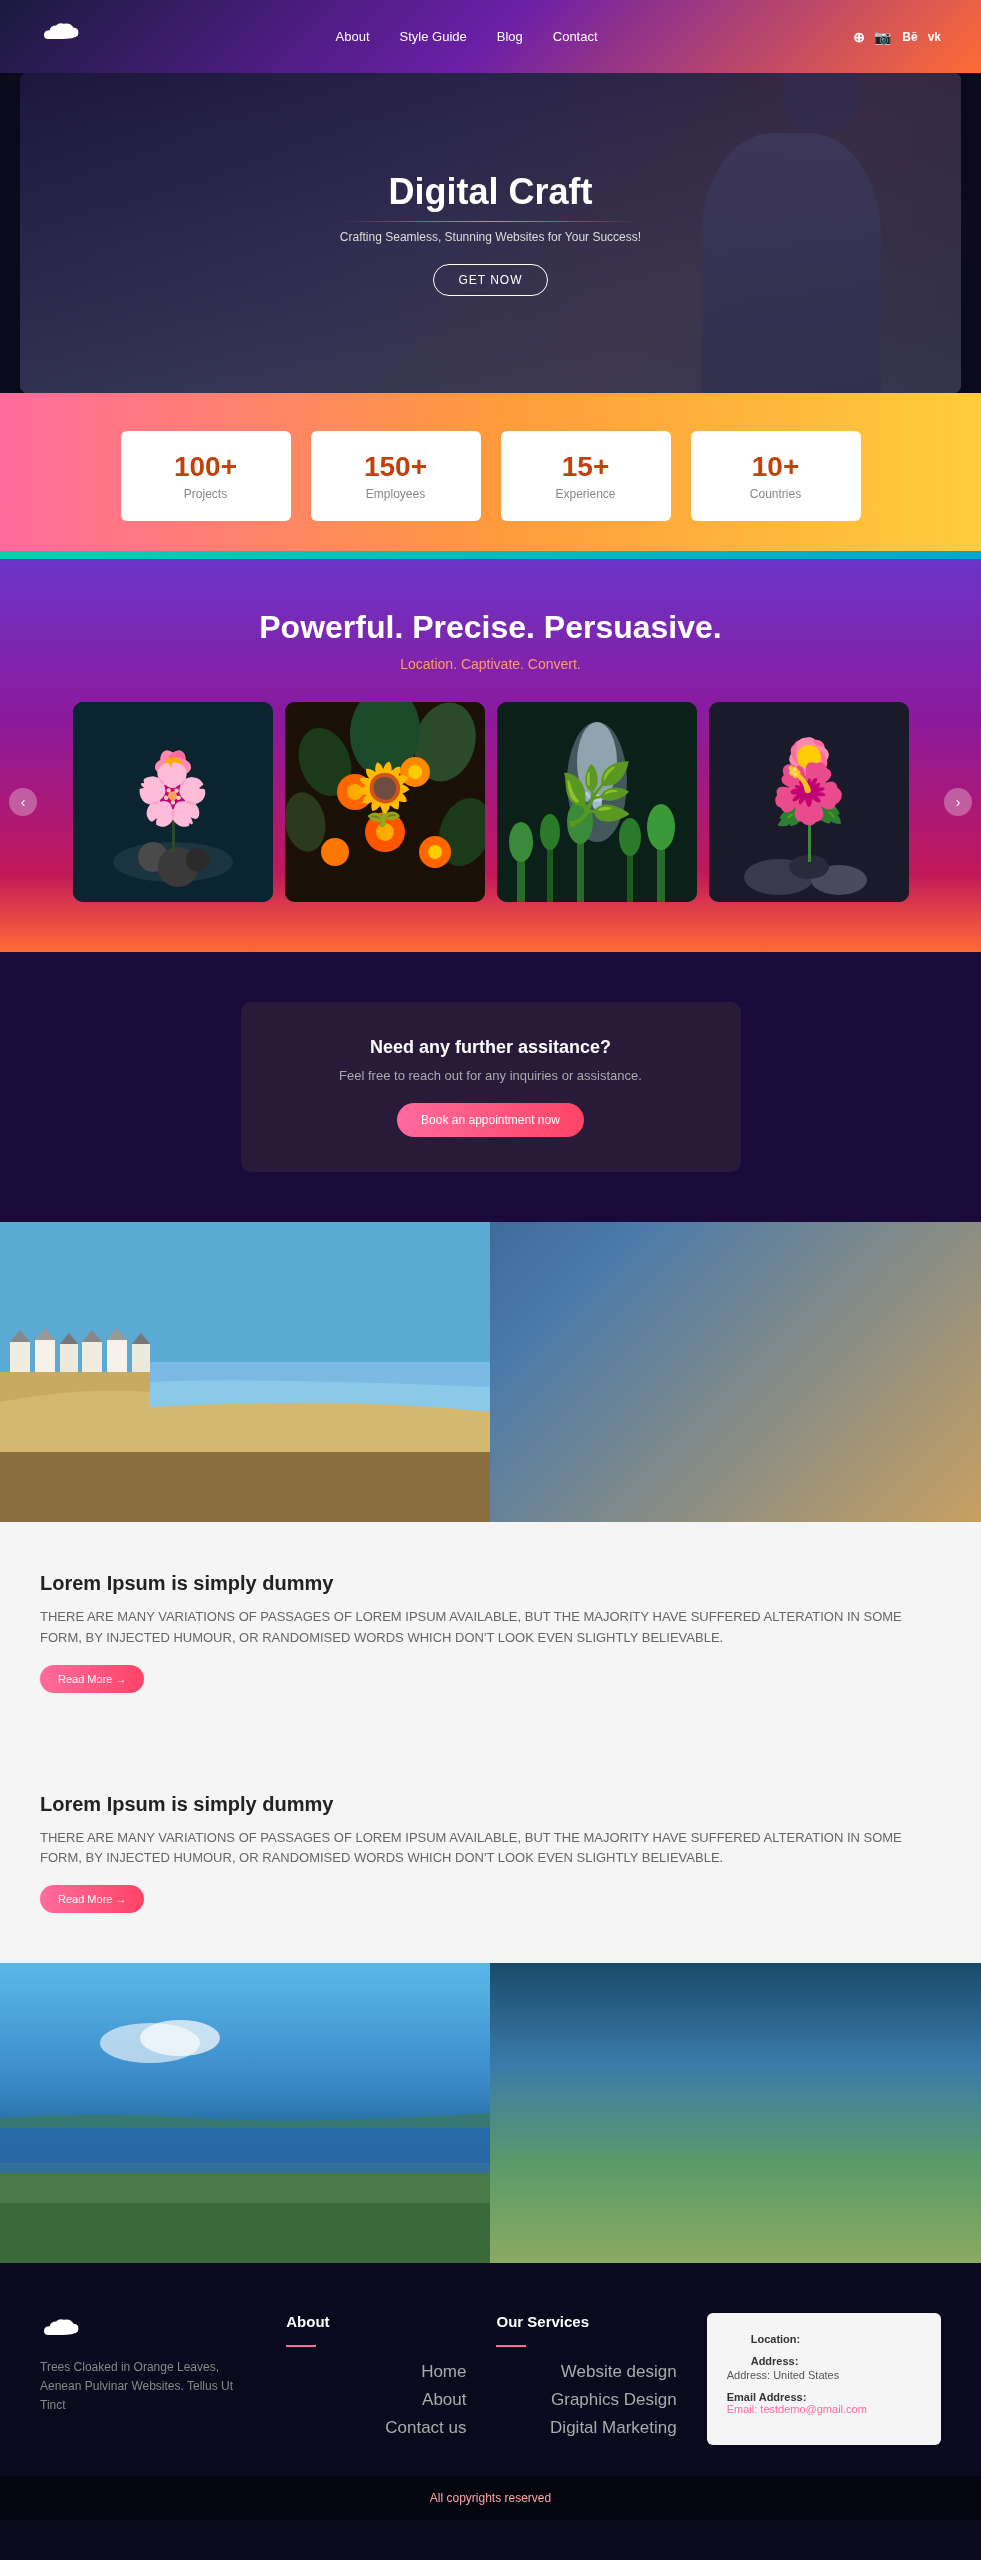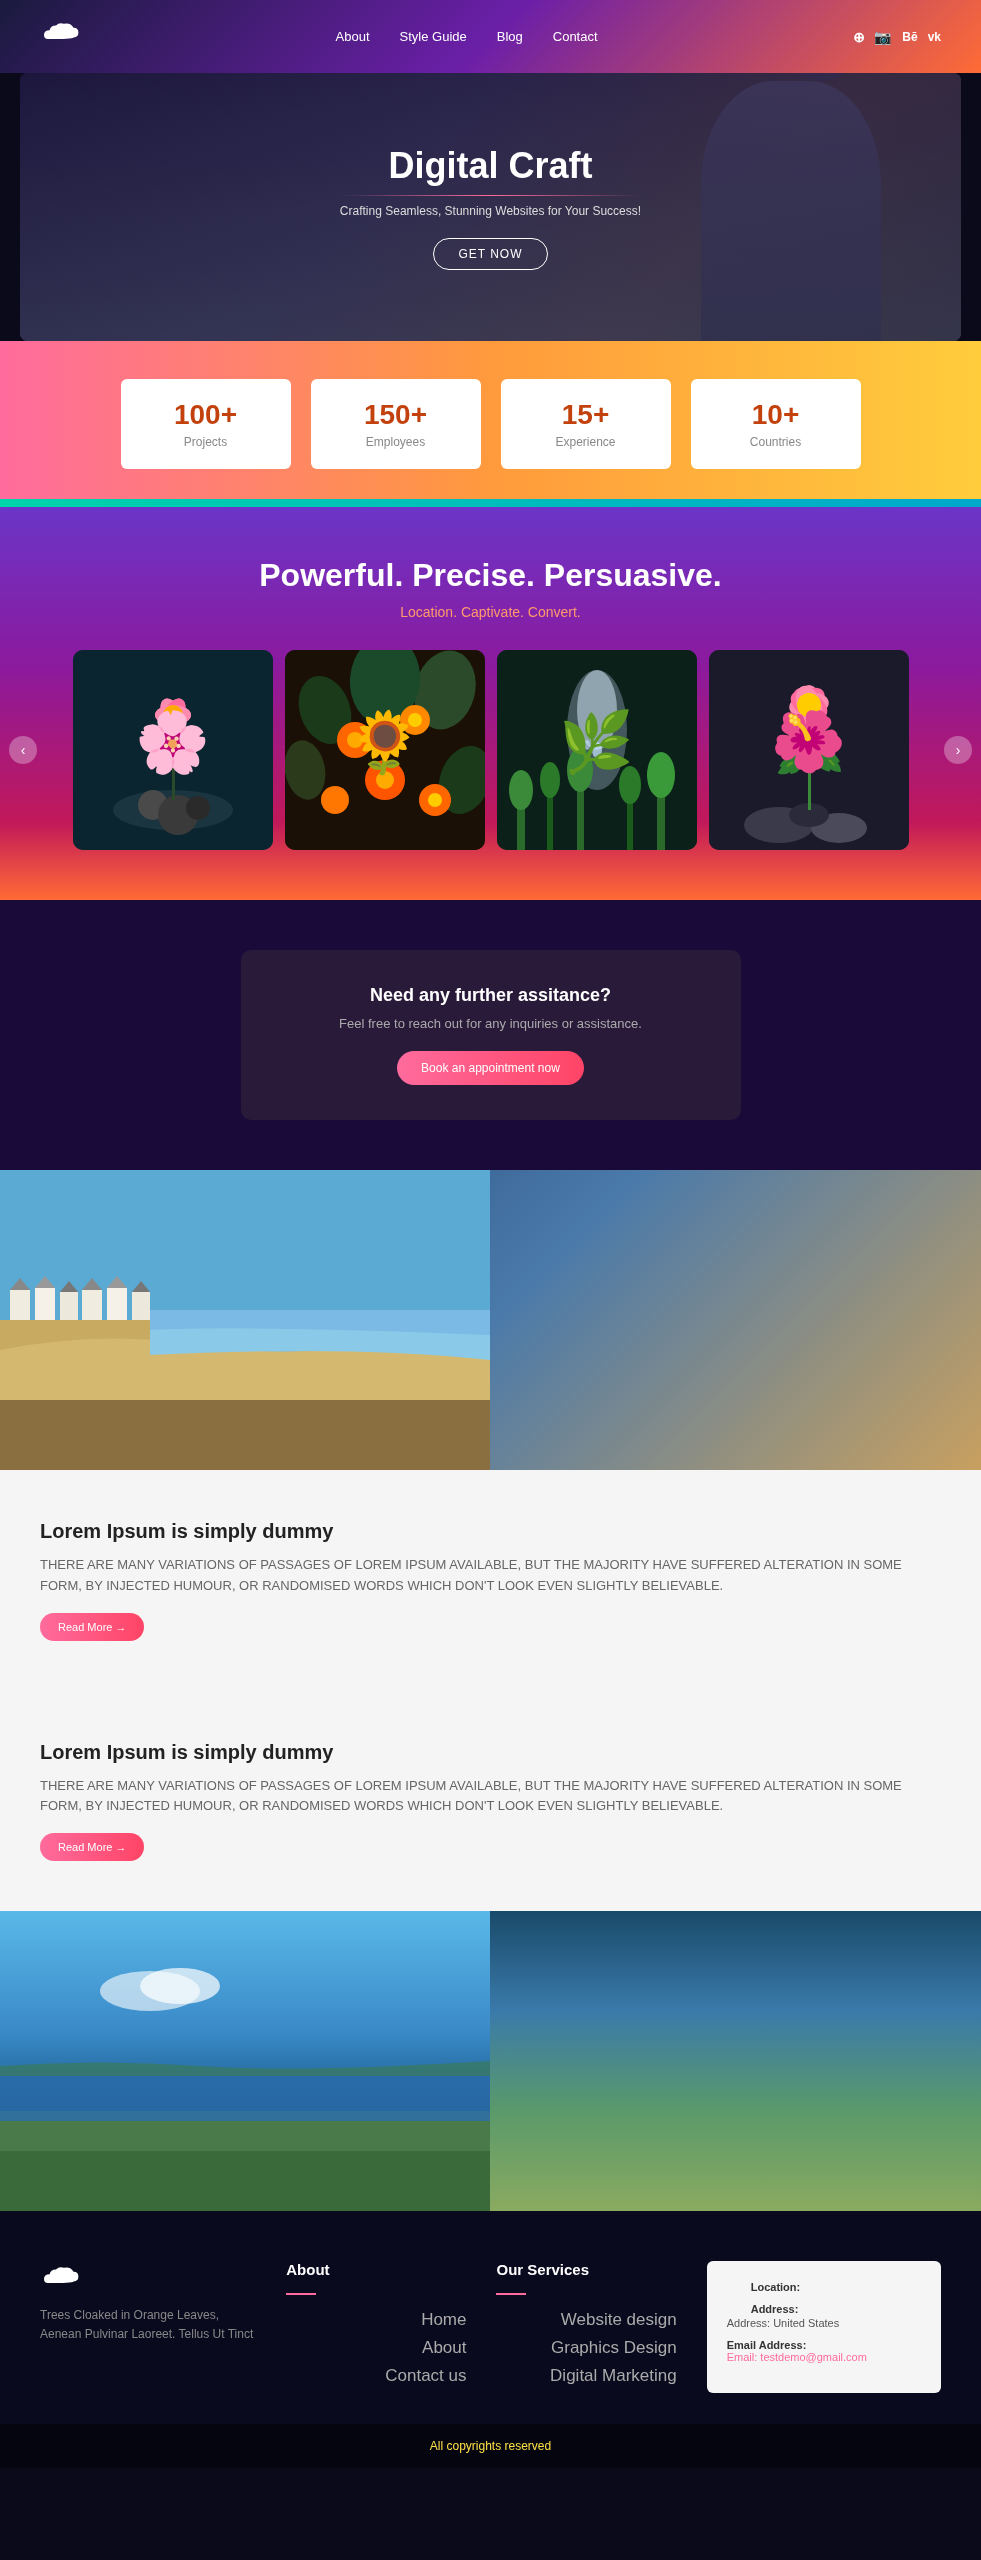--- a/index.html
+++ b/index.html
@@ -28,21 +28,21 @@
     .navbar-icons { display: flex; gap: 10px; align-items: center; }
     .navbar-icons span { color: white; font-size: 14px; font-weight: bold; cursor: pointer; }
 
     
     .hero {
       background: linear-gradient(180deg, #2a1a4e 0%, #4a4a6e 100%);
       margin: 0 20px;
       border-radius: 8px;
       position: relative;
       overflow: hidden;
-      height: 268px;
+      height: 320px;
       display: flex;
       align-items: center;
       justify-content: center;
       text-align: center;
     }
     .hero-bg {
       position: absolute;
       inset: 0;
       background: linear-gradient(rgba(30,20,60,0.6), rgba(50,50,80,0.7));
       z-index: 1;
@@ -355,21 +355,21 @@
     }
     .contact-email-value {
       font-size: 11px;
       color: #ff6b9d;
     }
 
     .footer-bottom {
       background: #050510;
       text-align: center;
       padding: 15px;
-      color: #fde047;
+      color: #fca5a5;
       font-size: 12px;
     }
 
     
     .gallery-wrapper {
       position: relative;
     }
     .carousel-arrow {
       position: absolute;
       top: 50%;
@@ -630,21 +630,21 @@
 
 <footer class="footer">
   <div class="footer-grid">
 
     <div class="footer-brand">
       <div class="footer-logo">
         <svg viewBox="0 0 50 35" width="40" height="28" fill="white" style="display:inline-block;vertical-align:middle;margin-right:6px;">
           <path d="M10 25 Q5 25 5 20 Q5 14 12 14 Q13 8 20 8 Q24 4 30 6 Q38 4 42 11 Q48 11 48 17 Q48 23 42 23 Q40 25 10 25Z"></path>
         </svg>
       </div>
-      <p class="footer-desc">Trees Cloaked in Orange Leaves, Aenean Pulvinar Laoreet. Tellus Ut Tinct</p>
+      <p class="footer-desc">Trees Cloaked in Orange Leaves, Aenean Pulvinar Websites. Tellus Ut Tinct</p>
     </div>
 
     <div class="footer-col">
       <div class="footer-col-title">About</div>
       <div class="footer-col-title-underline"></div>
       <a class="footer-link">Home</a>
       <a class="footer-link">About</a>
       <a class="footer-link">Contact us</a>
     </div>
 

